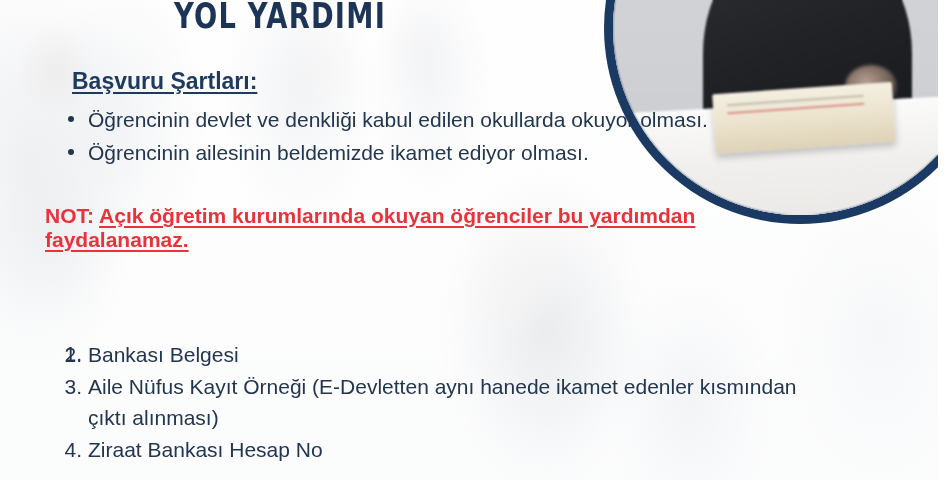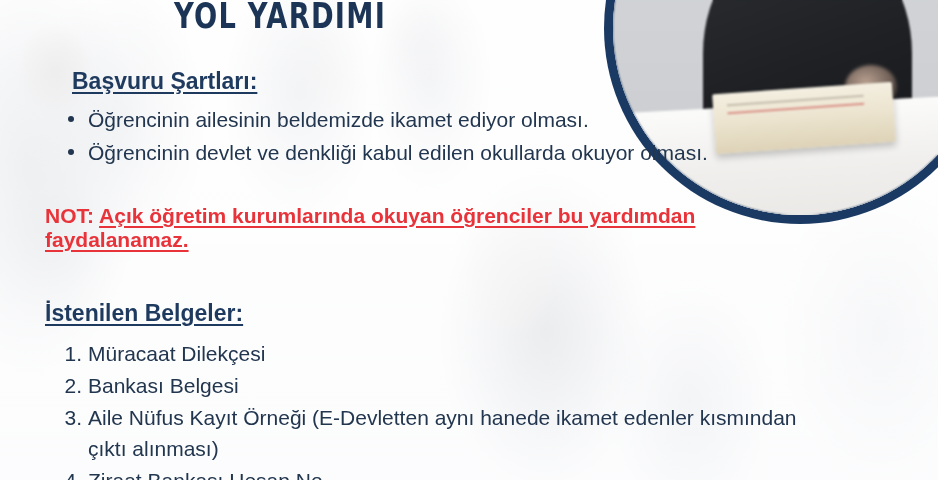--- a/index.html
+++ b/index.html
@@ -316,39 +316,37 @@
 
   <div class="content">
 
     <div class="title">YOL YARDIMI</div>
 
     <div class="heading" id="h-sartlari">Başvuru Şartları:</div>
 
     <ul class="bullet-list">
       <li>
         <span class="dot"></span>
+        <span>Öğrencinin devlet ve denkliği kabul edilen okullarda okuyor olması.</span>
+      </li>
+      <li>
+        <span class="dot"></span>
         <span>Öğrencinin ailesinin beldemizde ikamet ediyor olması.</span>
-      </li>
-      <li>
-        <span class="dot"></span>
-        <span>Öğrencinin devlet ve denkliği kabul edilen okullarda okuyor olması.</span>
       </li>
     </ul>
 
     <div class="note">
       <span class="note-label">NOT:</span>
       <span class="note-body">Açık öğretim kurumlarında okuyan öğrenciler bu yardımdan faydalanamaz.</span>
     </div>
 
-    <div class="heading" id="h-belgeler">İstenilen Belgeler:</div>
 
     <ol class="num-list">
       <li>
         <span class="num">1.</span>
-        <span>Müracaat Dilekçesi</span>
       </li>
       <li>
         <span class="num">2.</span>
         <span>Bankası Belgesi</span>
       </li>
       <li>
         <span class="num">3.</span>
         <span>Aile Nüfus Kayıt Örneği (E-Devletten aynı hanede ikamet edenler kısmından çıktı alınması)</span>
       </li>
       <li>

